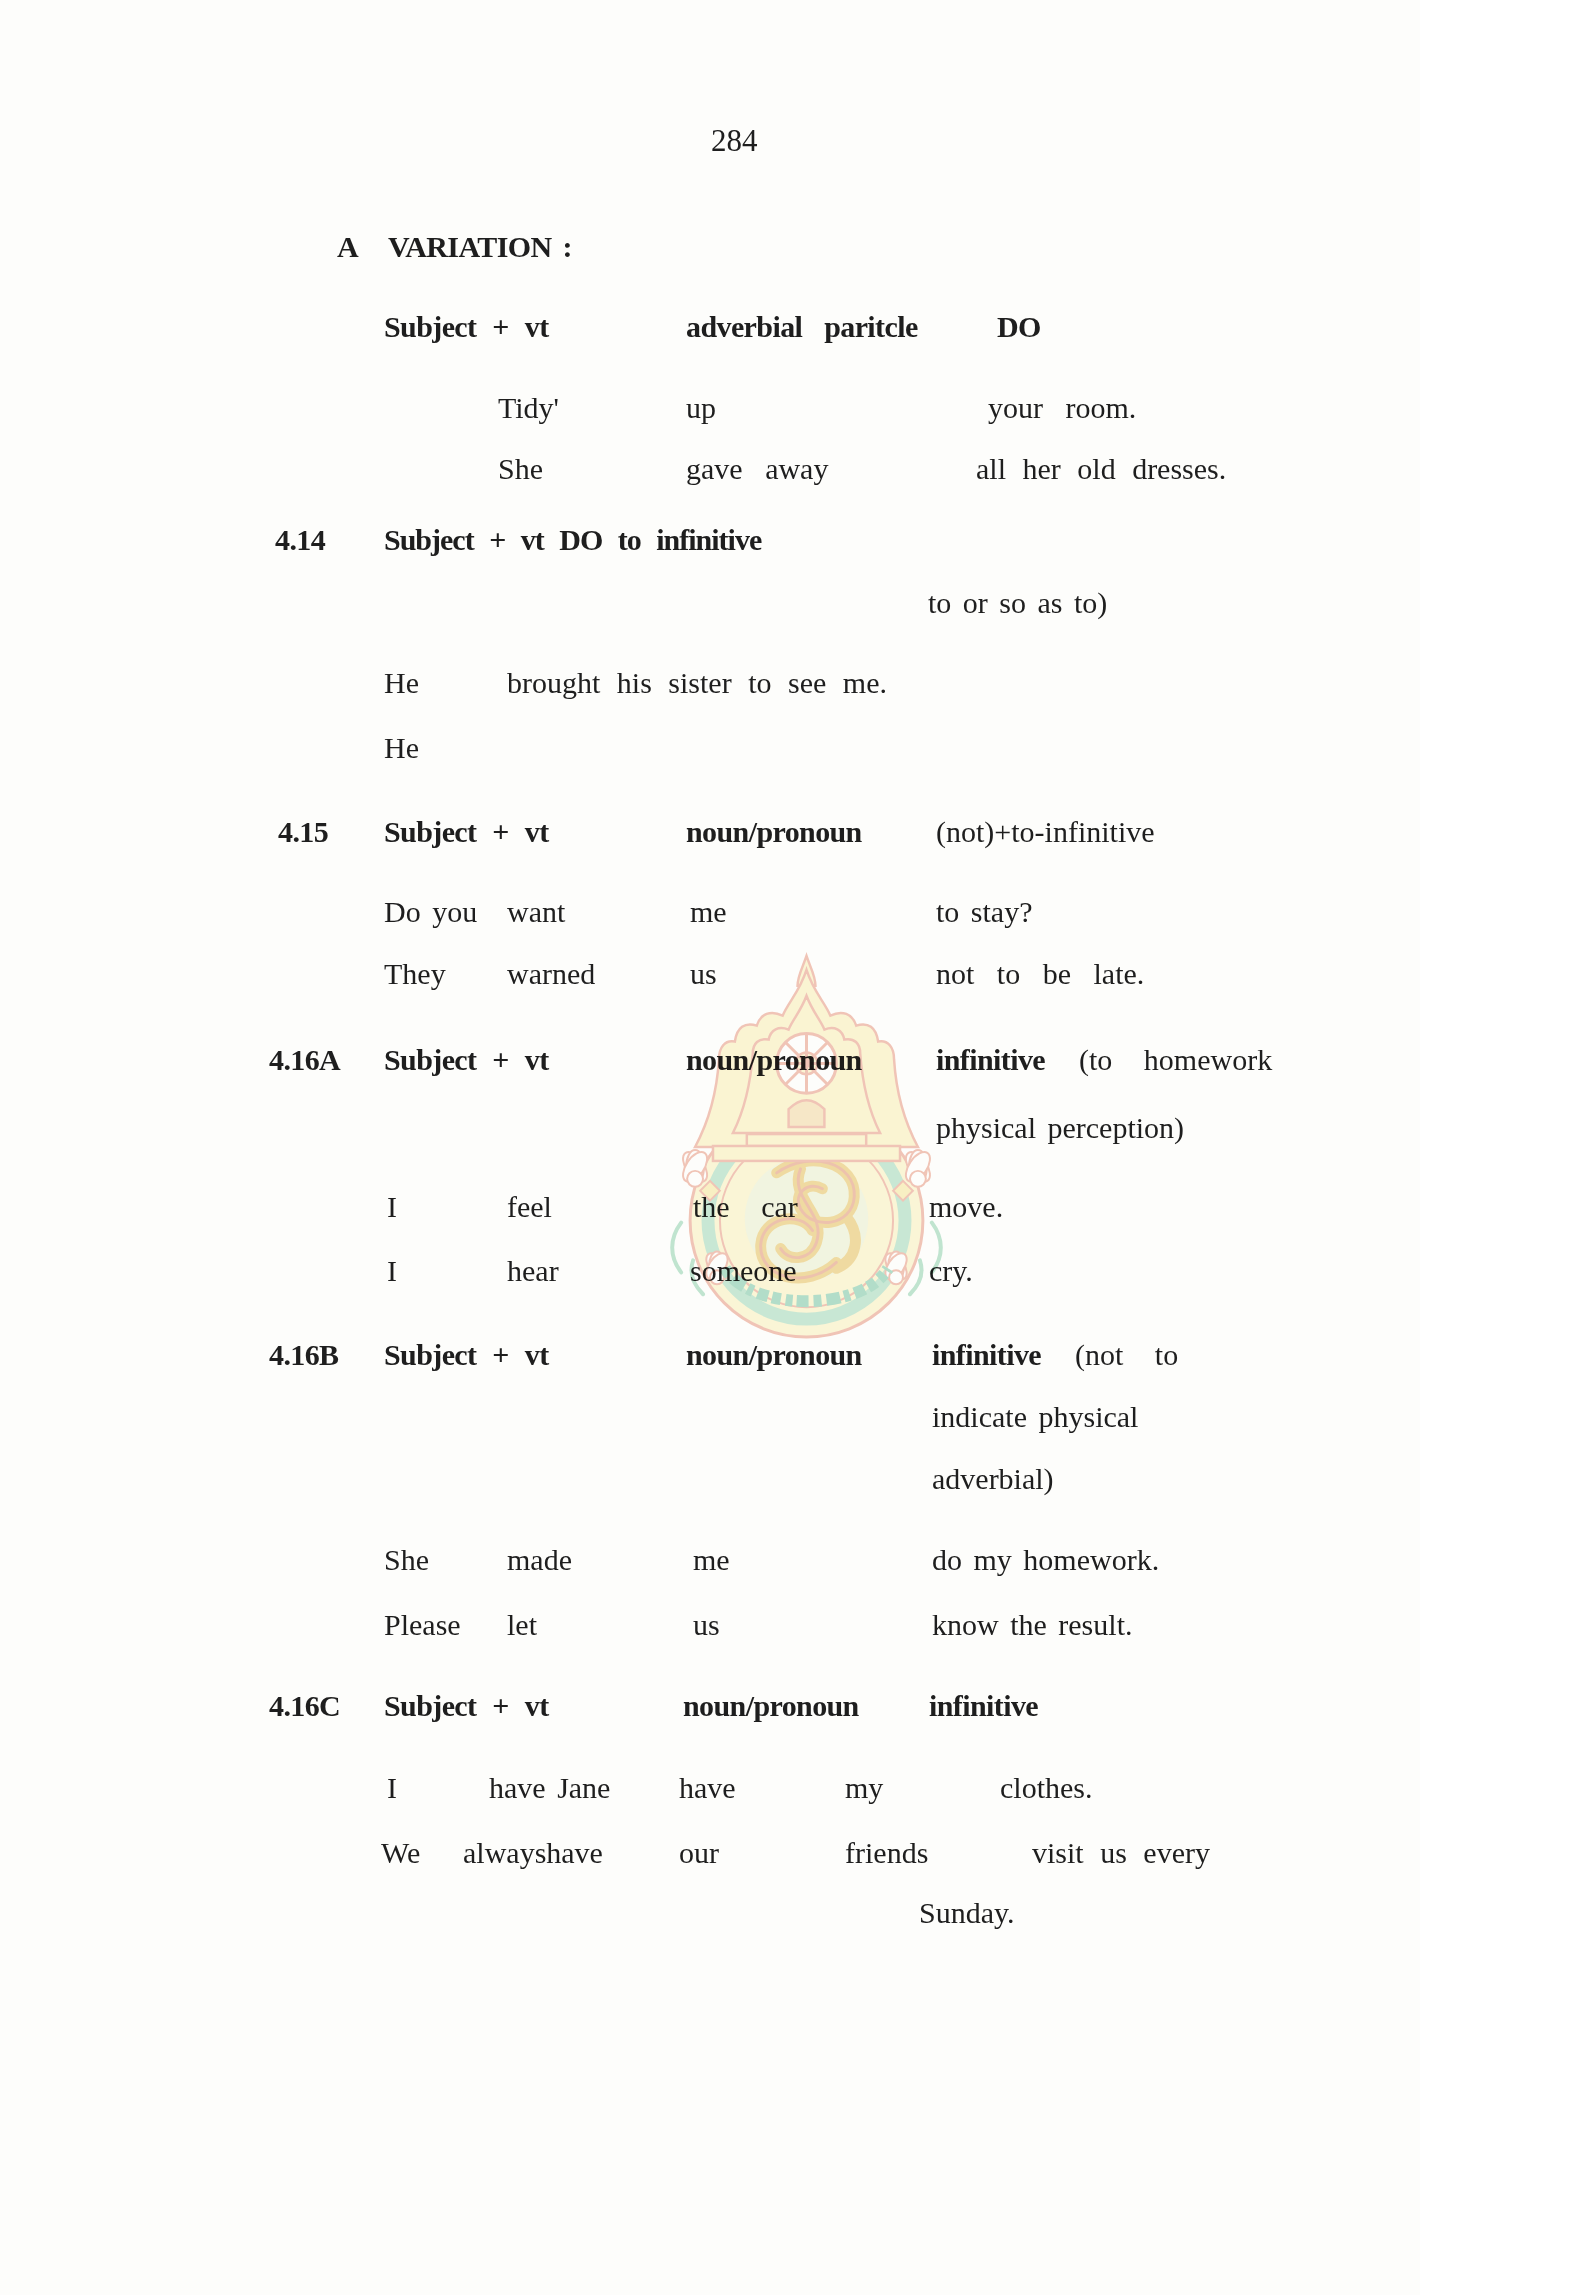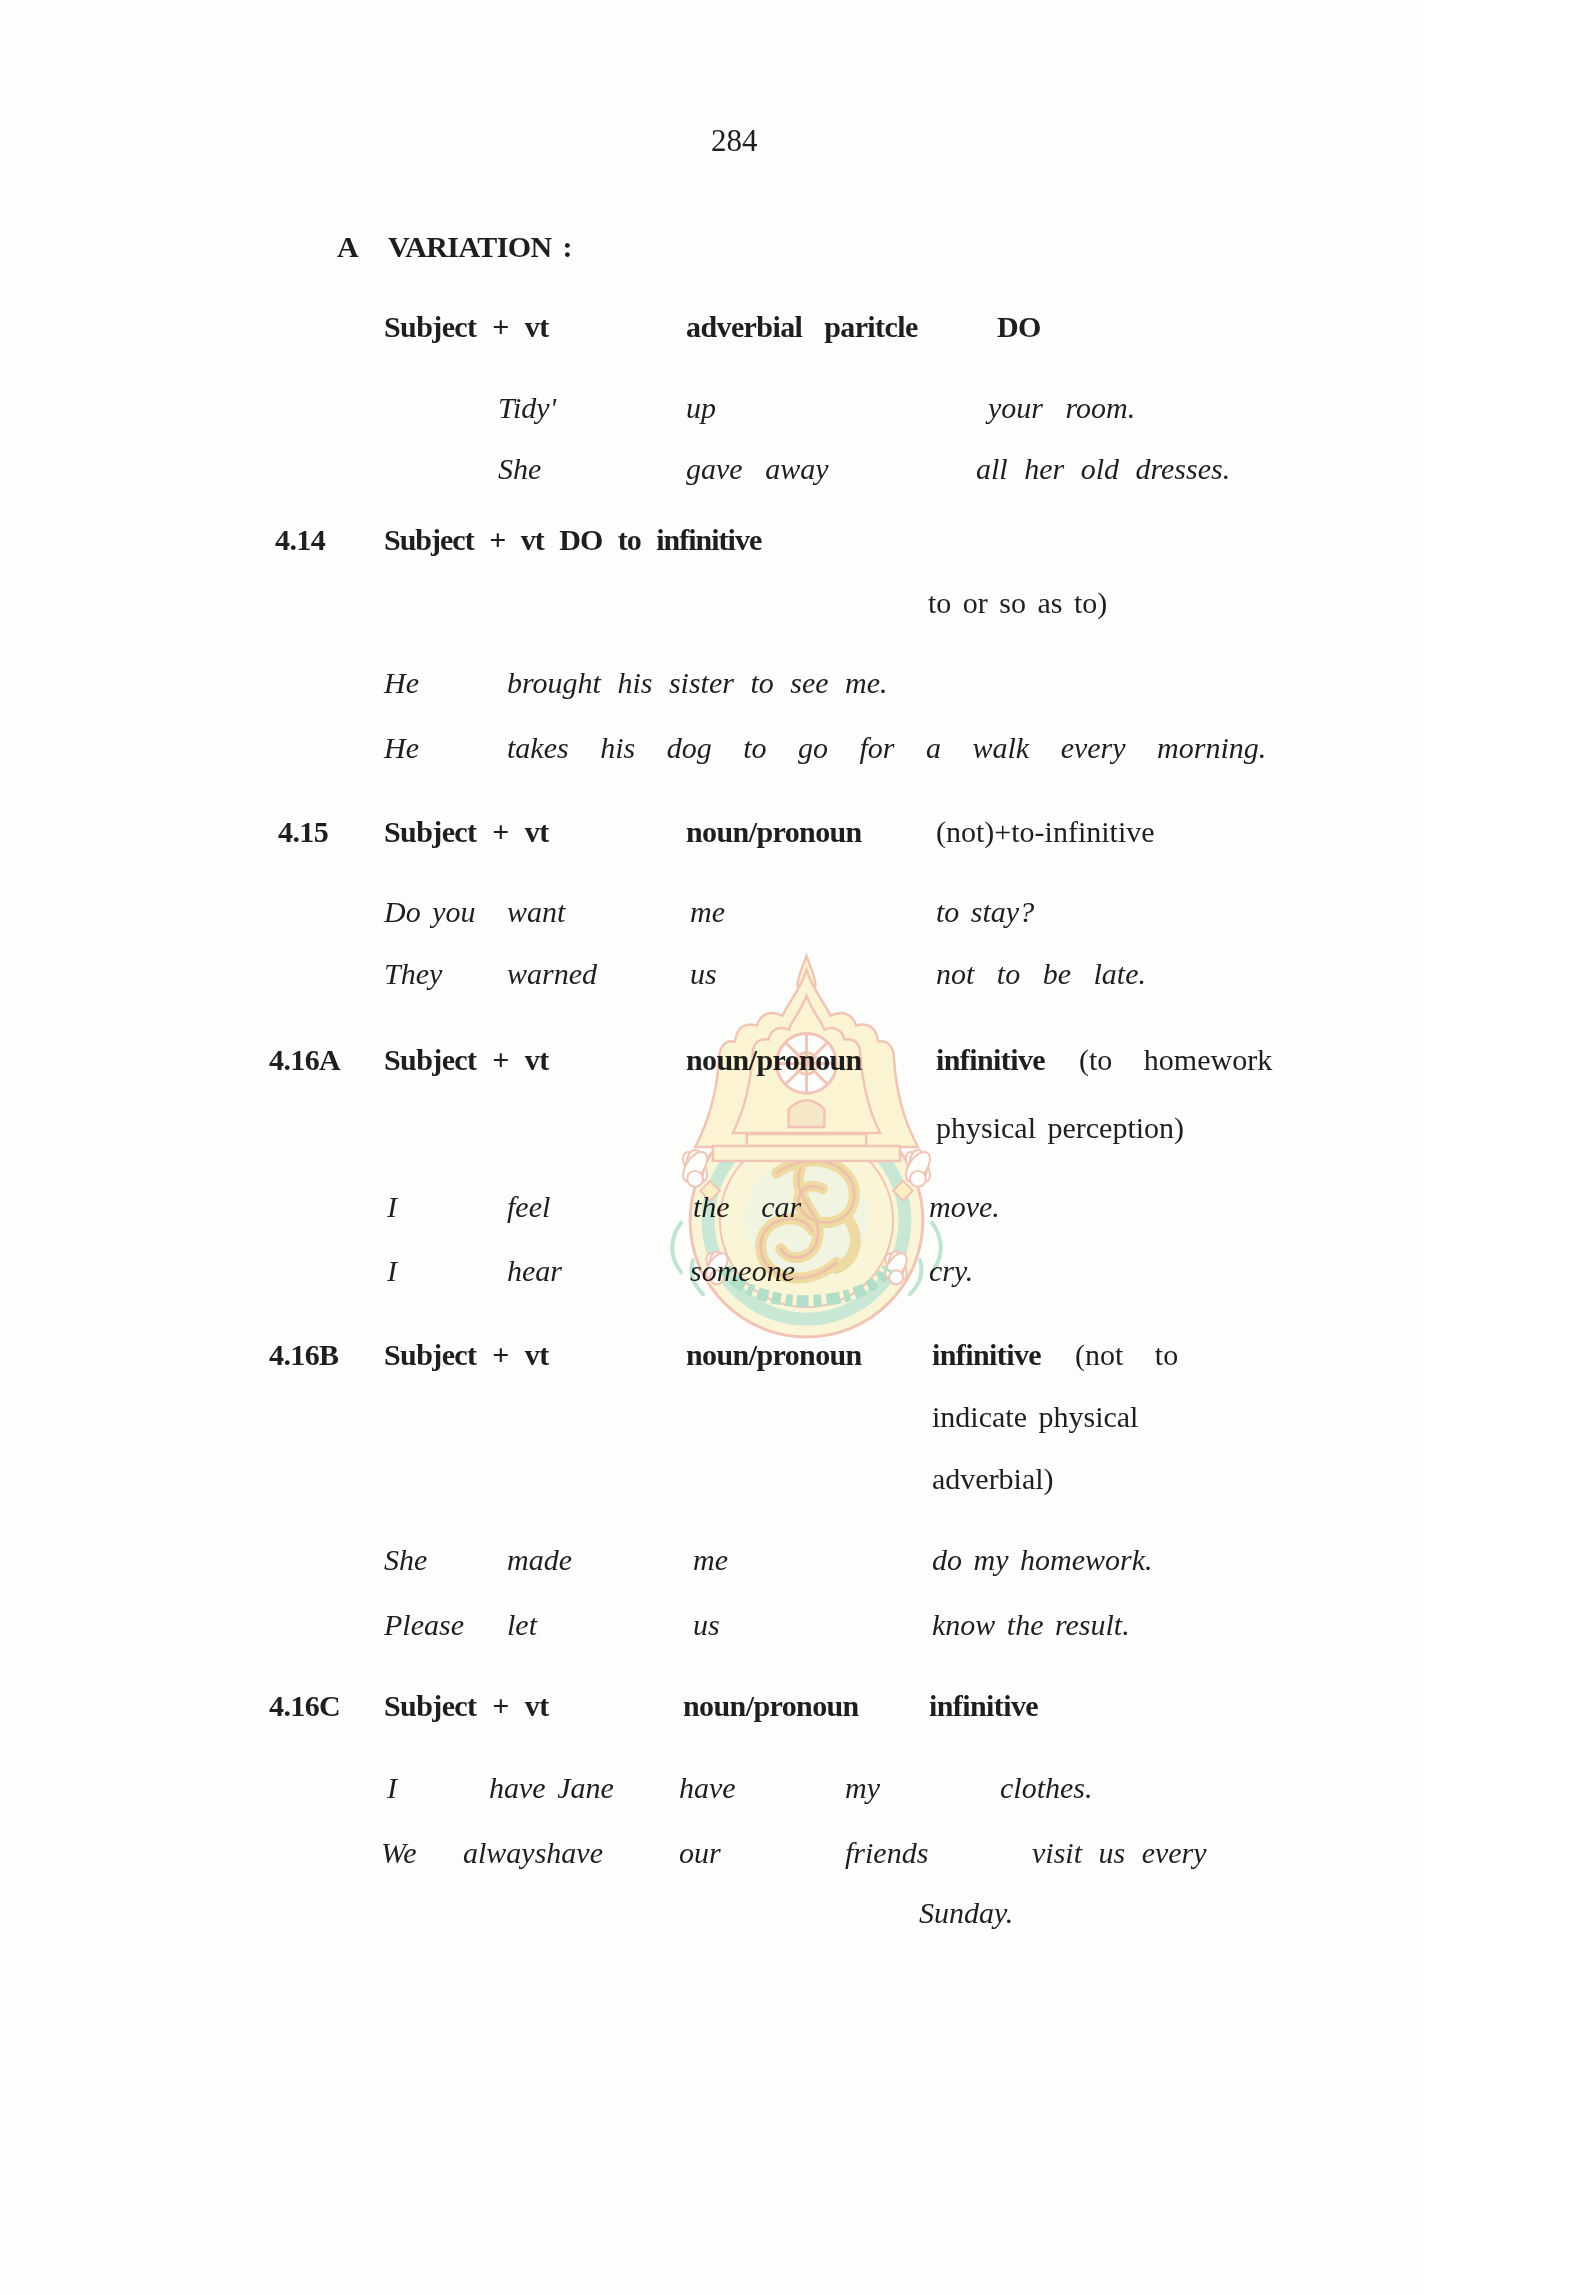--- a/index.html
+++ b/index.html
@@ -2,21 +2,21 @@
 <html><head>
 <meta charset="utf-8">
 <style>
   html,body{margin:0;padding:0;background:#ffffff;}
   .page{
     position:relative;width:1420px;height:2296px;background:#fdfdfb;overflow:hidden;
     font-family:"Liberation Serif","DejaVu Serif",serif;color:#1e1e1e;
   }
   .t{position:absolute;white-space:pre;font-size:30px;line-height:36px;word-spacing:4px;}
   .b{font-weight:bold;letter-spacing:-0.6px;}
-  .i{font-style:italic;}
+  .i{}
   .ws1{word-spacing:9px;}
   .ws2{word-spacing:15px;}
   .ws3{word-spacing:24px;}
   .pgnum{font-size:31px;}
   .watermark{
     position:absolute;left:651px;top:952px;width:311px;height:388px;
     mix-blend-mode:multiply;opacity:.55;pointer-events:none;z-index:5;
   }
 </style>
 </head>
@@ -41,21 +41,20 @@
   <span class="t i ws2" style="left:686px;top:451px">gave away</span>
   <span class="t i ws1" style="left:976px;top:451px">all her old dresses.</span>
 
   <span class="t b" style="left:275px;top:522px">4.14</span>
   <span class="t b ws1" style="left:384px;top:522px;letter-spacing:-1px">Subject + vt DO to infinitive</span>
   <span class="t" style="left:928px;top:585px">to or so as to)</span>
 
   <span class="t i" style="left:384px;top:665px">He</span>
   <span class="t i ws1" style="left:507px;top:665px">brought his sister to see me.</span>
   <span class="t i" style="left:384px;top:730px">He</span>
-  <span class="t i ws3" style="left:507px;top:730px">takes his dog to go for a walk every morning.</span>
 
   <span class="t b" style="left:278px;top:814px">4.15</span>
   <span class="t b ws1" style="left:384px;top:814px">Subject + vt</span>
   <span class="t b" style="left:686px;top:814px">noun/pronoun</span>
   <span class="t" style="left:936px;top:814px">(not)+to-infinitive</span>
 
   <span class="t i" style="left:384px;top:894px">Do you</span>
   <span class="t i" style="left:507px;top:894px">want</span>
   <span class="t i" style="left:690px;top:894px">me</span>
   <span class="t i" style="left:936px;top:894px">to stay?</span>

